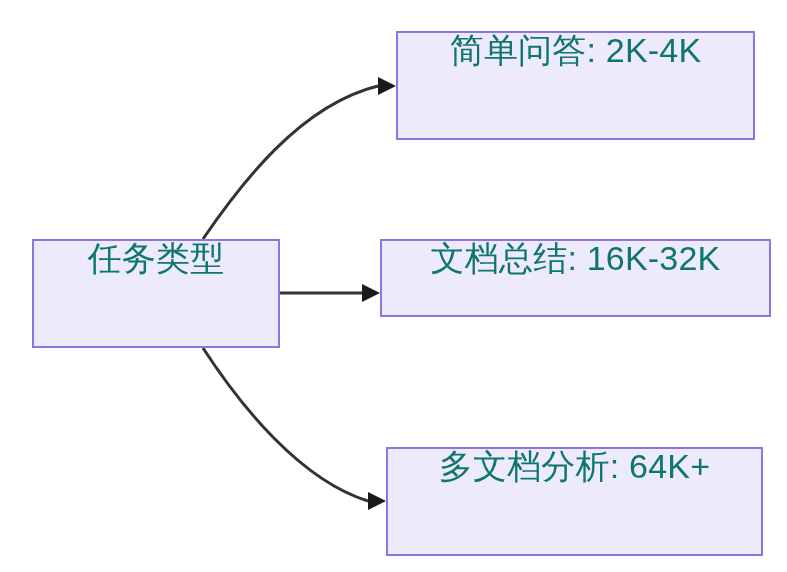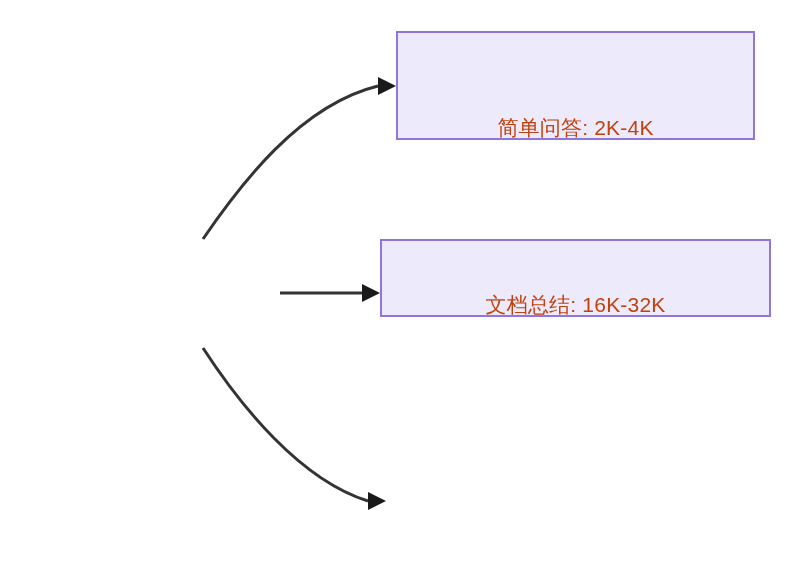--- a/index.html
+++ b/index.html
@@ -14,24 +14,24 @@
     background: #ffffff;
     overflow: hidden;
     font-family: "Liberation Sans", "DejaVu Sans", sans-serif;
   }
   .node {
     position: absolute;
     box-sizing: border-box;
     background: #ECEAFB;
     border: 2px solid #9175DE;
     display: flex;
-    align-items: flex-end;
+    align-items: flex-start;
     justify-content: center;
-    color: #c2410c;
-    font-size: 21px;
+    color: #0f766e;
+    font-size: 34px;
     letter-spacing: 0.2px;
     white-space: nowrap;
   }
   .node-label {
     display: block;
     line-height: 1;
   }
   #edges {
     position: absolute;
     left: 0;
@@ -67,23 +67,29 @@
       <path class="edge-path" d="M 280,293 L 362,293"></path>
       <polygon class="arrow-head" points="362,284 380,293 362,302"></polygon>
     </g>
 
     <g>
       <path class="edge-path" d="M 203,348 C 240,405 300,480 368,501"></path>
       <polygon class="arrow-head" points="368,492 386,501 368,510"></polygon>
     </g>
   </svg>
 
+  <div class="node" style="left:32px; top:239px; width:248px; height:109px;">
+    <span class="node-label">任务类型</span>
+  </div>
 
   <div class="node" style="left:396px; top:31px; width:359px; height:109px;">
     <span class="node-label">简单问答: 2K-4K</span>
   </div>
 
   <div class="node" style="left:380px; top:239px; width:391px; height:78px;">
     <span class="node-label">文档总结: 16K-32K</span>
   </div>
 
+  <div class="node" style="left:386px; top:447px; width:377px; height:109px;">
+    <span class="node-label">多文档分析: 64K+</span>
+  </div>
 
 </div>
 
 </body></html>

